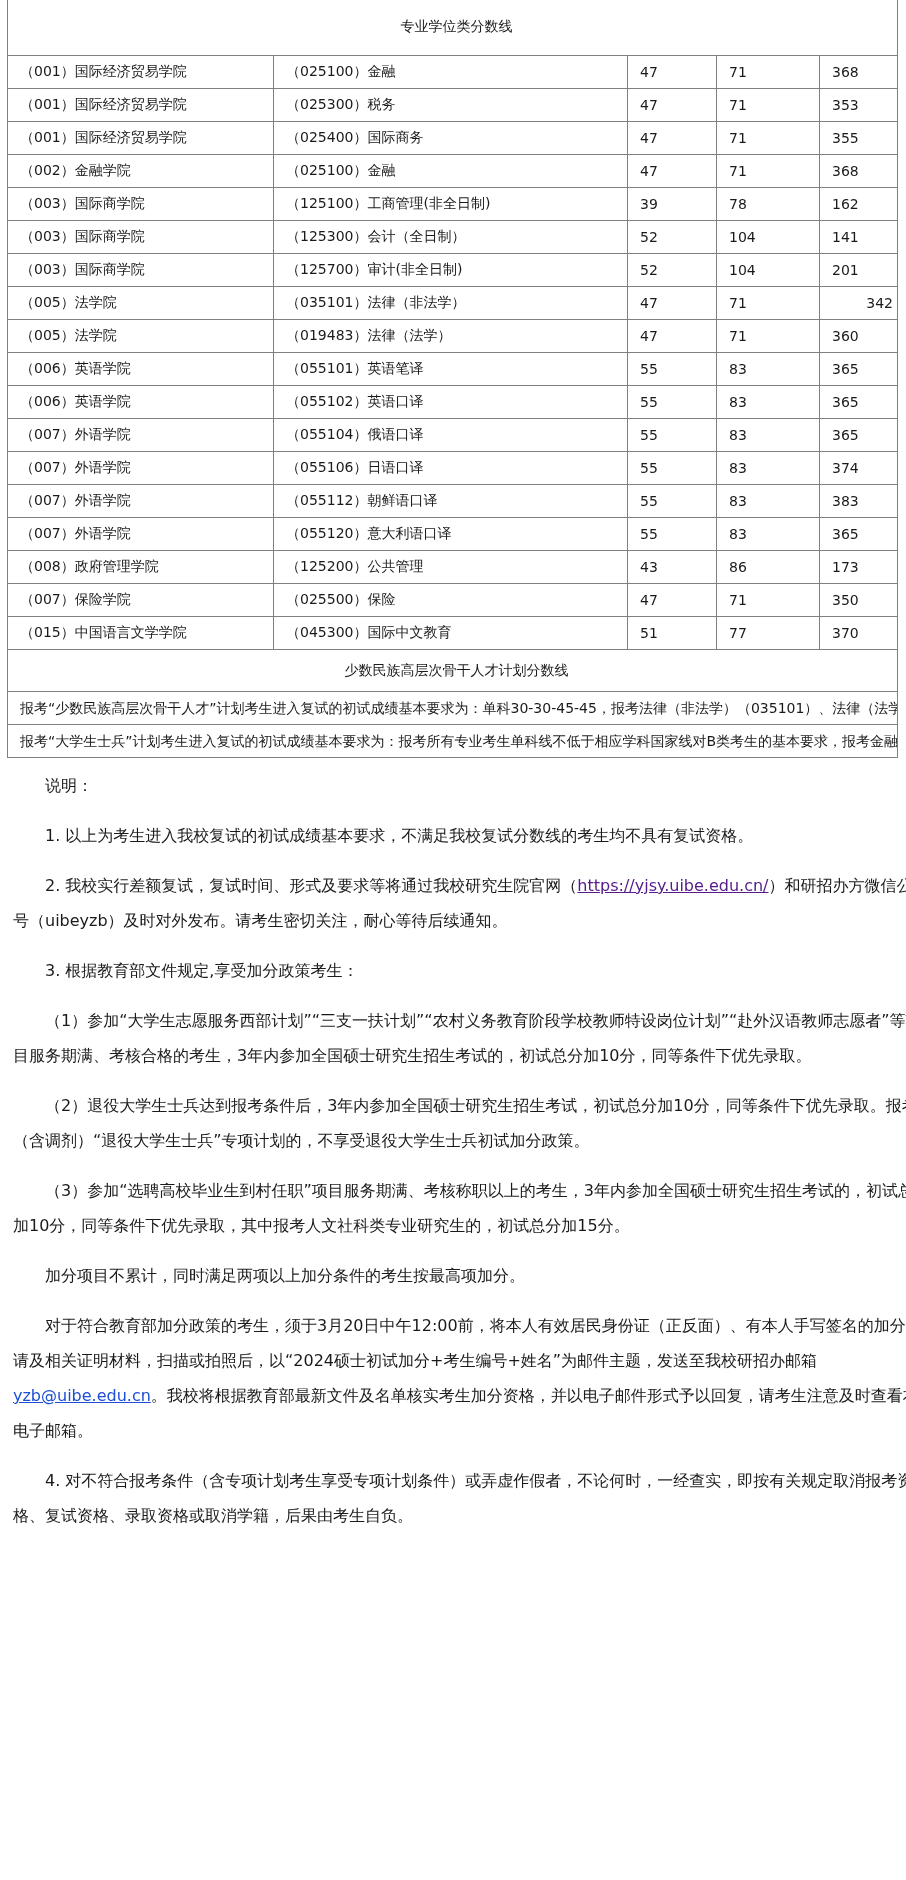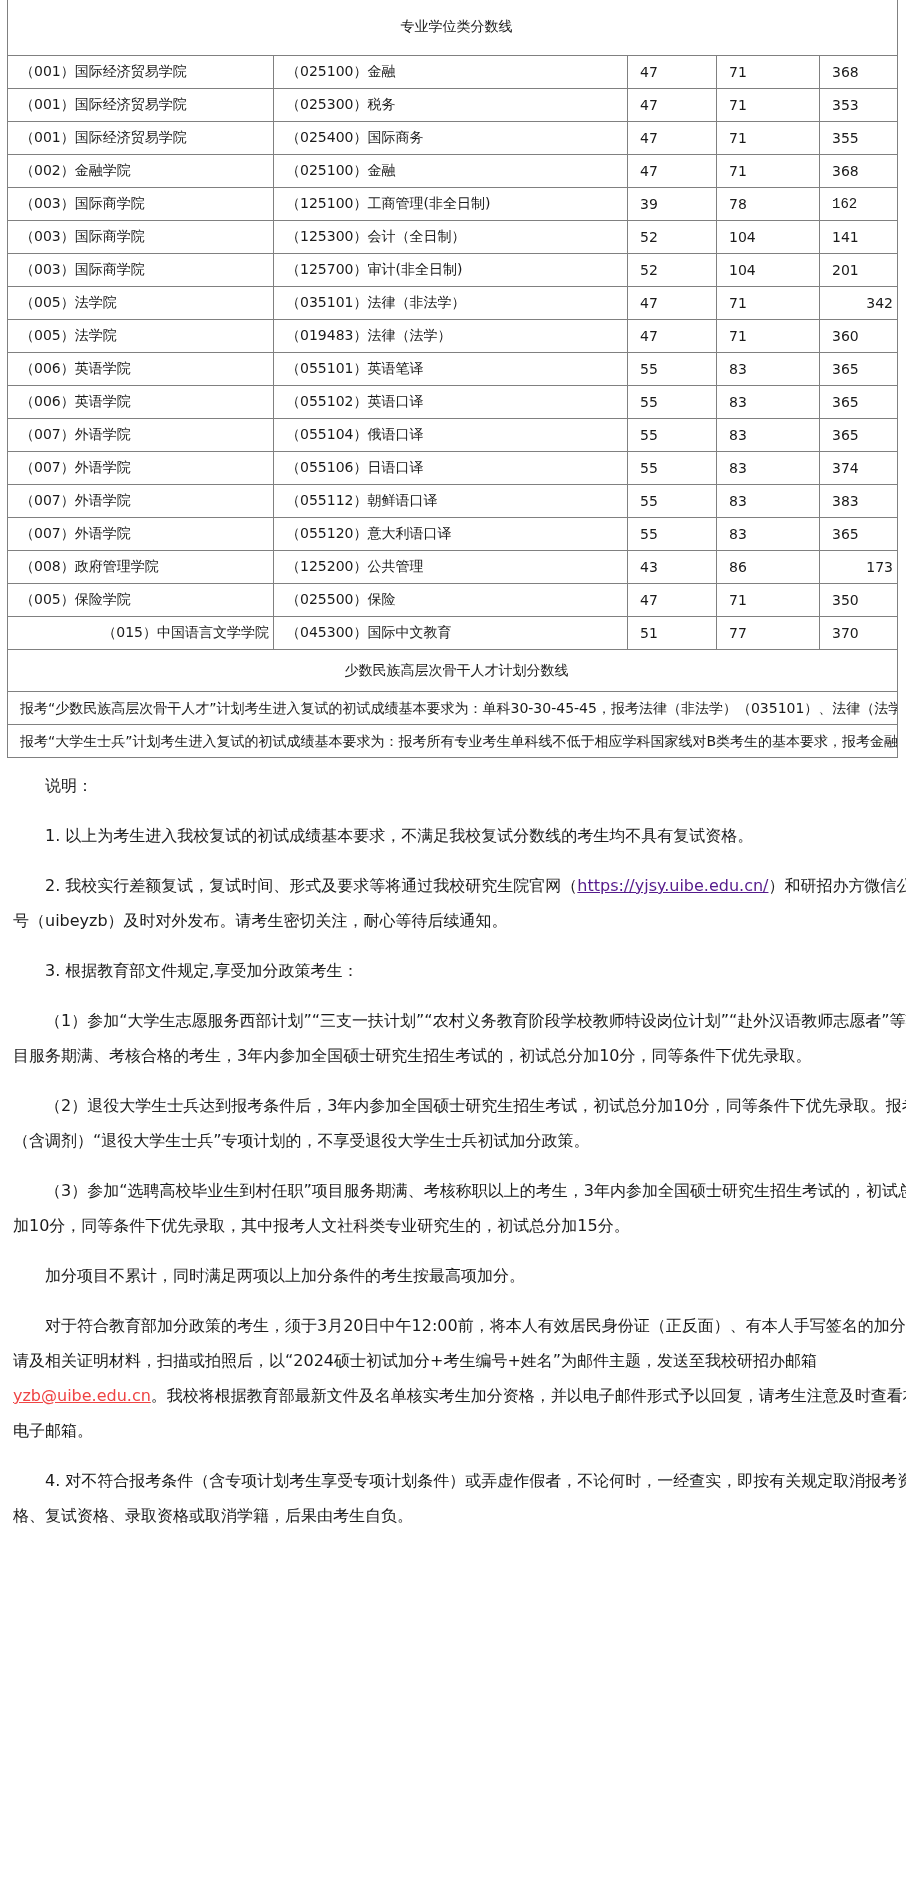--- a/index.html
+++ b/index.html
@@ -101,21 +101,21 @@
       <td style="border-color: rgb(128, 128, 128);">（025100）金融</td>
       <td style="border-color: rgb(128, 128, 128);">47</td>
       <td style="border-color: rgb(128, 128, 128);">71</td>
       <td style="border-color: rgb(128, 128, 128);">368</td>
     </tr>
         <tr>
       <td style="border-color: rgb(128, 128, 128);">（003）国际商学院</td>
       <td style="border-color: rgb(128, 128, 128);">（125100）工商管理(非全日制)</td>
       <td style="border-color: rgb(128, 128, 128);">39</td>
       <td style="border-color: rgb(128, 128, 128);">78</td>
-      <td style="border-color: rgb(128, 128, 128); font-family: Liberation Mono, monospace;">162</td>
+      <td style="border-color: rgb(128, 128, 128);">162</td>
     </tr>
         <tr>
       <td style="border-color: rgb(128, 128, 128);">（003）国际商学院</td>
       <td style="border-color: rgb(128, 128, 128);">（125300）会计（全日制）</td>
       <td style="border-color: rgb(128, 128, 128);">52</td>
       <td style="border-color: rgb(128, 128, 128);">104</td>
       <td style="border-color: rgb(128, 128, 128);">141</td>
     </tr>
         <tr>
       <td style="border-color: rgb(128, 128, 128);">（003）国际商学院</td>
@@ -178,31 +178,31 @@
       <td style="border-color: rgb(128, 128, 128);">（055120）意大利语口译</td>
       <td style="border-color: rgb(128, 128, 128);">55</td>
       <td style="border-color: rgb(128, 128, 128);">83</td>
       <td style="border-color: rgb(128, 128, 128);">365</td>
     </tr>
         <tr>
       <td style="border-color: rgb(128, 128, 128);">（008）政府管理学院</td>
       <td style="border-color: rgb(128, 128, 128);">（125200）公共管理</td>
       <td style="border-color: rgb(128, 128, 128);">43</td>
       <td style="border-color: rgb(128, 128, 128);">86</td>
-      <td style="border-color: rgb(128, 128, 128); text-align: right;">173</td>
-    </tr>
-        <tr>
-      <td style="border-color: rgb(128, 128, 128);">（005）保险学院</td>
+      <td style="border-color: rgb(128, 128, 128);">173</td>
+    </tr>
+        <tr>
+      <td style="border-color: rgb(128, 128, 128);">（007）保险学院</td>
       <td style="border-color: rgb(128, 128, 128);">（025500）保险</td>
       <td style="border-color: rgb(128, 128, 128);">47</td>
       <td style="border-color: rgb(128, 128, 128);">71</td>
       <td style="border-color: rgb(128, 128, 128);">350</td>
     </tr>
         <tr>
-      <td style="border-color: rgb(128, 128, 128); text-align: right;">（015）中国语言文学学院</td>
+      <td style="border-color: rgb(128, 128, 128);">（015）中国语言文学学院</td>
       <td style="border-color: rgb(128, 128, 128);">（045300）国际中文教育</td>
       <td style="border-color: rgb(128, 128, 128);">51</td>
       <td style="border-color: rgb(128, 128, 128);">77</td>
       <td style="border-color: rgb(128, 128, 128);">370</td>
     </tr>
         <tr>
         <td colspan="5" class="section-head mid" style="border-color: rgb(128, 128, 128);">少数民族高层次骨干人才计划分数线</td>
       </tr>
       <tr>
         <td colspan="5" class="section-text" style="border-color: rgb(128, 128, 128);">报考“少数民族高层次骨干人才”计划考生进入复试的初试成绩基本要求为：单科30-30-45-45，报考法律（非法学）（035101）、法律（法学）（035102）的总分不低于320分；报考税务硕士（025300）、国际商务硕士（025400）、法学院其他专业、马克思主义学院总分不低于310分；报考英语学院、外语学院、中国语言文学学院总分不低于340分；报考国际经济贸易学院其他专业、其他学院总分不低于330分（初试满分500分）。报考会计硕士（125300）的总分不低于230分；报考审计硕士（125700）的总分不低于165分、报考工商管理硕士（125100）、公共管理硕士（125200）的总分不低于151分。</td>
@@ -216,17 +216,17 @@
   <div class="notes">
     <p>说明：</p>
 
   <p><span class="pre">1. 以上为考生进入我校复试的初试成绩基本要求，不满足我校复试分数线的考生均不具有复试资格。</span></p>
       <p><span class="pre">2. 我校实行差额复试，复试时间、形式及要求等将通过我校研究生院官网（</span><a class="note-link" style="color: rgb(85, 26, 139);">https://yjsy.uibe.edu.cn/</a><span class="post">）和研招办方微信公众号（uibeyzb）及时对外发布。请考生密切关注，耐心等待后续通知。</span></p>
       <p><span class="pre">3. 根据教育部文件规定,享受加分政策考生：</span></p>
       <p><span class="pre">（1）参加“大学生志愿服务西部计划”“三支一扶计划”“农村义务教育阶段学校教师特设岗位计划”“赴外汉语教师志愿者”等项目服务期满、考核合格的考生，3年内参加全国硕士研究生招生考试的，初试总分加10分，同等条件下优先录取。</span></p>
       <p><span class="pre">（2）退役大学生士兵达到报考条件后，3年内参加全国硕士研究生招生考试，初试总分加10分，同等条件下优先录取。报考（含调剂）“退役大学生士兵”专项计划的，不享受退役大学生士兵初试加分政策。</span></p>
       <p><span class="pre">（3）参加“选聘高校毕业生到村任职”项目服务期满、考核称职以上的考生，3年内参加全国硕士研究生招生考试的，初试总分加10分，同等条件下优先录取，其中报考人文社科类专业研究生的，初试总分加15分。</span></p>
       <p><span class="pre">加分项目不累计，同时满足两项以上加分条件的考生按最高项加分。</span></p>
-      <p><span class="pre">对于符合教育部加分政策的考生，须于3月20日中午12:00前，将本人有效居民身份证（正反面）、有本人手写签名的加分申请及相关证明材料，扫描或拍照后，以“2024硕士初试加分+考生编号+姓名”为邮件主题，发送至我校研招办邮箱</span><a class="note-link" style="color: #ef4444;">yzb@uibe.edu.cn</a><span class="post">。我校将根据教育部最新文件及名单核实考生加分资格，并以电子邮件形式予以回复，请考生注意及时查看本人电子邮箱。</span></p>
+      <p><span class="pre">对于符合教育部加分政策的考生，须于3月20日中午12:00前，将本人有效居民身份证（正反面）、有本人手写签名的加分申请及相关证明材料，扫描或拍照后，以“2024硕士初试加分+考生编号+姓名”为邮件主题，发送至我校研招办邮箱</span><a class="note-link" style="color: #1d4ed8;">yzb@uibe.edu.cn</a><span class="post">。我校将根据教育部最新文件及名单核实考生加分资格，并以电子邮件形式予以回复，请考生注意及时查看本人电子邮箱。</span></p>
       <p><span class="pre">4. 对不符合报考条件（含专项计划考生享受专项计划条件）或弄虚作假者，不论何时，一经查实，即按有关规定取消报考资格、复试资格、录取资格或取消学籍，后果由考生自负。</span></p>
     </div>
 
 </div>
 
 </body></html>

